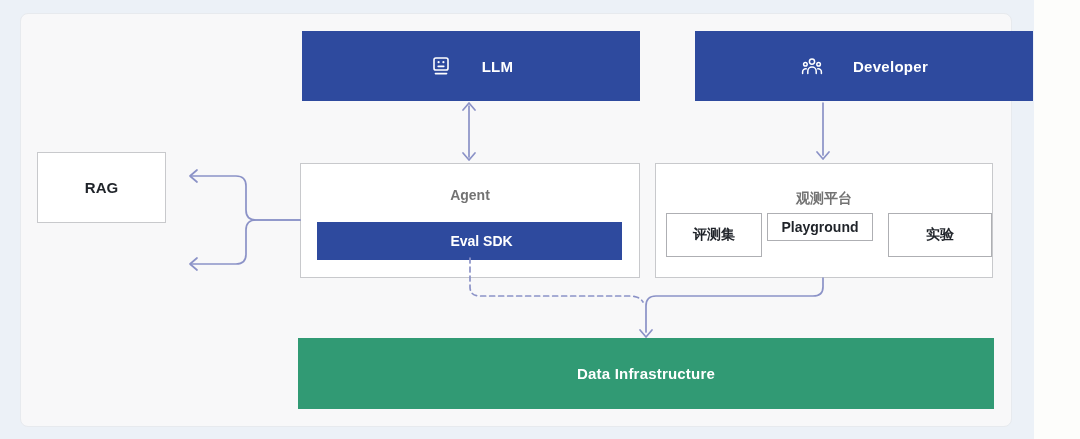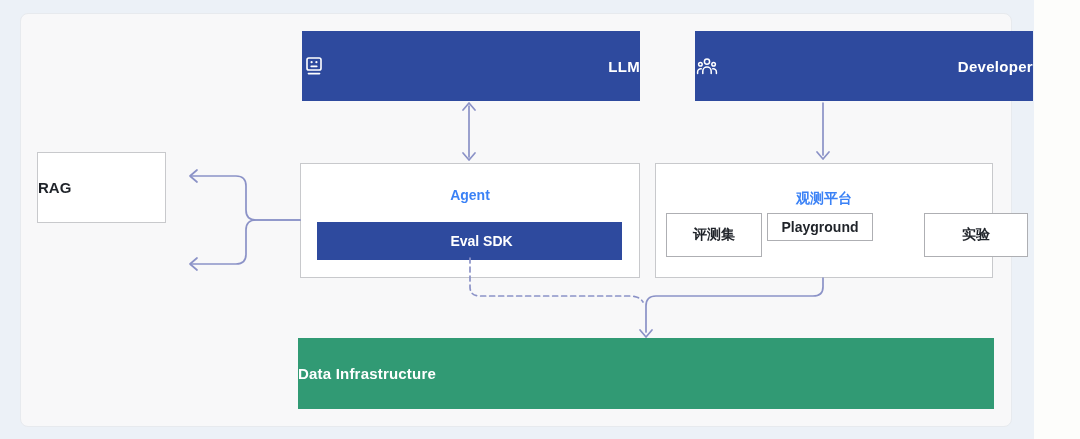--- a/index.html
+++ b/index.html
@@ -17,33 +17,33 @@
     position:absolute;left:1034px;top:0;width:46px;height:439px;
     background:#fdfdfb;
   }
   .panel{
     position:absolute;left:20px;top:13px;width:992px;height:414px;
     background:#f8f8f9;
     border:1px solid #e7eaee;
     border-radius:8px;
     box-sizing:border-box;
   }
-  .box{position:absolute;box-sizing:border-box;display:flex;align-items:center;justify-content:space-between;gap:20px;}
+  .box{position:absolute;box-sizing:border-box;display:flex;align-items:center;justify-content:center;gap:20px;}
   .box-blue{
     background:#2e4a9e;color:#ffffff;
     font-size:15px;font-weight:600;letter-spacing:.3px;
   }
   .box-blue .icon{display:inline-flex;margin-right:9px;}
   .box-white{
     background:#ffffff;border:1px solid #c8c9cc;color:#1f2329;
   }
   .big-label{font-size:15px;font-weight:700;color:#1f2329;}
   .group-title{
     position:absolute;left:0;right:0;text-align:center;
-    font-size:14px;font-weight:700;color:#3b82f6;
+    font-size:14px;font-weight:700;color:#737373;
   }
   .chip{
     position:absolute;box-sizing:border-box;
     background:#ffffff;border:1px solid #aeafb3;
     display:flex;align-items:center;justify-content:center;
     font-size:14px;font-weight:600;color:#1f2329;text-align:center;
   }
   .sdk{
     position:absolute;box-sizing:border-box;
     background:#2e4a9e;color:#ffffff;
@@ -103,21 +103,21 @@
   <div class="box-white" style="position:absolute;left:300px;top:163px;width:340px;height:115px;box-sizing:border-box;">
     <div class="group-title" style="top:23px;">Agent</div>
   </div>
   <div class="sdk" style="left:317px;top:222px;width:305px;height:38px;padding-left:24px;">Eval SDK</div>
 
   <div class="box-white" style="position:absolute;left:655px;top:163px;width:338px;height:115px;box-sizing:border-box;">
     <div class="group-title" style="top:26px;">观测平台</div>
   </div>
   <div class="chip" style="left:666px;top:213px;width:96px;height:44px;">评测集</div>
   <div class="chip" style="left:767px;top:213px;width:106px;height:28px;">Playground</div>
-  <div class="chip" style="left:888px;top:213px;width:104px;height:44px;margin-left:36px;">实验</div>
+  <div class="chip" style="left:888px;top:213px;width:104px;height:44px;">实验</div>
 
   <div class="box box-green" style="left:298px;top:338px;width:696px;height:71px;">
     <span>Data Infrastructure</span>
   </div>
 
   <svg class="connectors" viewBox="0 0 1080 439" fill="none" stroke="#8b92c7" stroke-width="1.7" stroke-linecap="round" stroke-linejoin="round">
 
     <g>
       <line x1="469" y1="106" x2="469" y2="157"></line>
       <path d="M463 110 L469 103 L475 110"></path>

